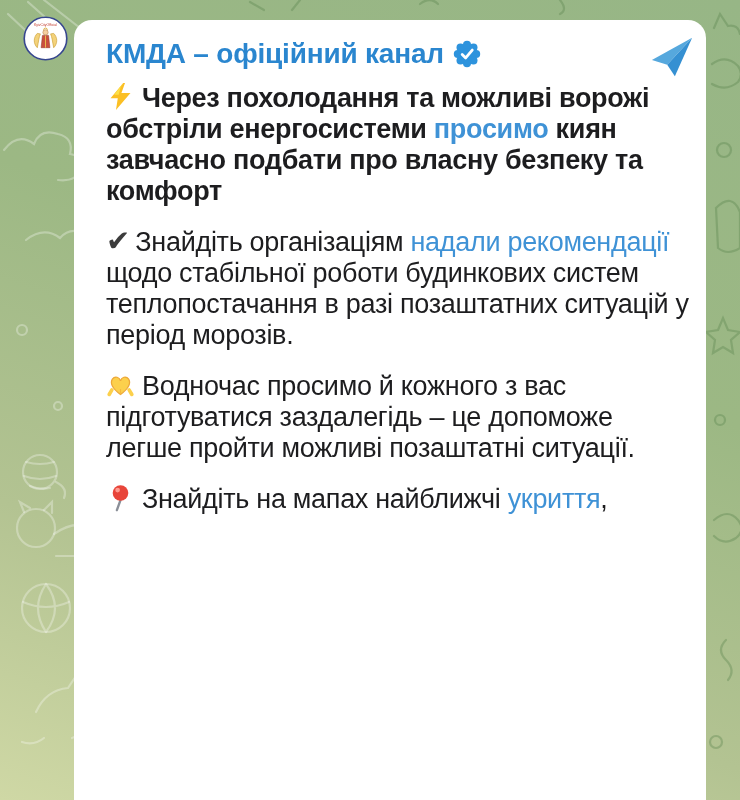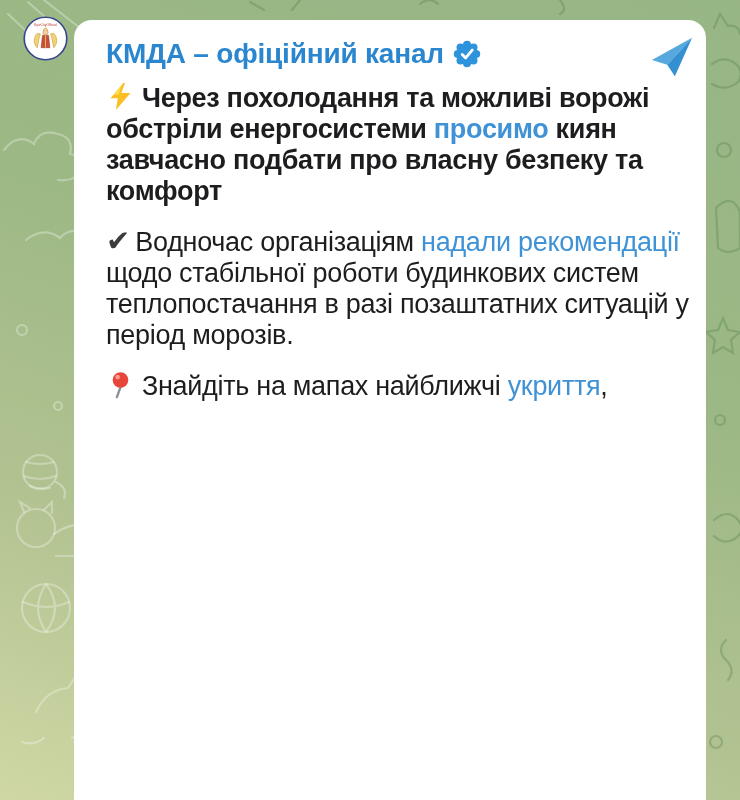--- a/index.html
+++ b/index.html
@@ -118,24 +118,34 @@
     <span class="pico">
       <svg viewBox="0 0 32 32">
         <polygon points="19,1 5,18 13,18 11,31 27,12 17,12 21,1" fill="#fbbf24"></polygon>
         <polygon points="19,1 9,14 14,14 16,6" fill="#fde047"></polygon>
       </svg>
     </span><span><span>Через похолодання та можливі ворожі обстріли енергосистеми </span><span class="link">просимо</span><span> киян завчасно подбати про власну безпеку та комфорт</span></span>
   </p>
 
 
   <p class="para">
-    <span class="pico-check">✔</span><span><span>Водночас організаціям </span><span class="link">надали рекомендації</span><span> щодо стабільної роботи будинкових систем теплопостачання в разі позаштатних ситуацій у період морозів.</span></span>
+    <span class="pico-check">✔</span><span><span>Знайдіть організаціям </span><span class="link">надали рекомендації</span><span> щодо стабільної роботи будинкових систем теплопостачання в разі позаштатних ситуацій у період морозів.</span></span>
   </p>
 
 
+  <p class="para">
+    <span class="pico">
+      <svg viewBox="0 0 32 32">
+        <path d="M16 27 C8 21,4 15,7 10 C10 6,15 8,16 12 C17 8,22 6,25 10 C28 15,24 21,16 27 Z" fill="#fcd04c" stroke="#eda839" stroke-width="1.4"></path>
+        <path d="M6.5 22 L3.5 27" stroke="#fcd04c" stroke-width="4" stroke-linecap="round"></path>
+        <path d="M25.5 22 L28.5 27" stroke="#fcd04c" stroke-width="4" stroke-linecap="round"></path>
+        <path d="M16 27 L16 21" stroke="#f6b83f" stroke-width="1.2"></path>
+      </svg>
+    </span><span><span>Водночас просимо й кожного з вас підготуватися заздалегідь – це допоможе легше пройти можливі позаштатні ситуації.</span></span>
+  </p>
 
   <p class="para">
     <span class="pico">
       <svg viewBox="0 0 32 32">
         <path d="M16 19 L12 30" stroke="#8a8f98" stroke-width="2.6" stroke-linecap="round"></path>
         <circle cx="16" cy="11" r="8.6" fill="#e8453a"></circle>
         <circle cx="12.8" cy="7.8" r="2.6" fill="#ff9b90"></circle>
       </svg>
     </span><span><span>Знайдіть на мапах найближчі </span><span class="link">укриття</span><span>, </span></span>
   </p>

